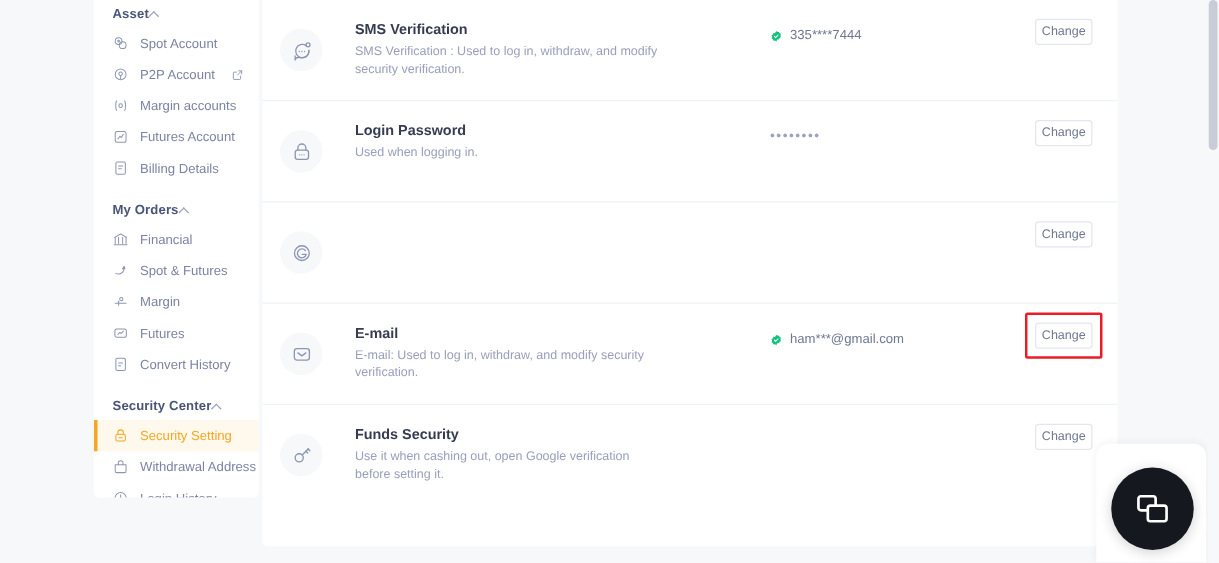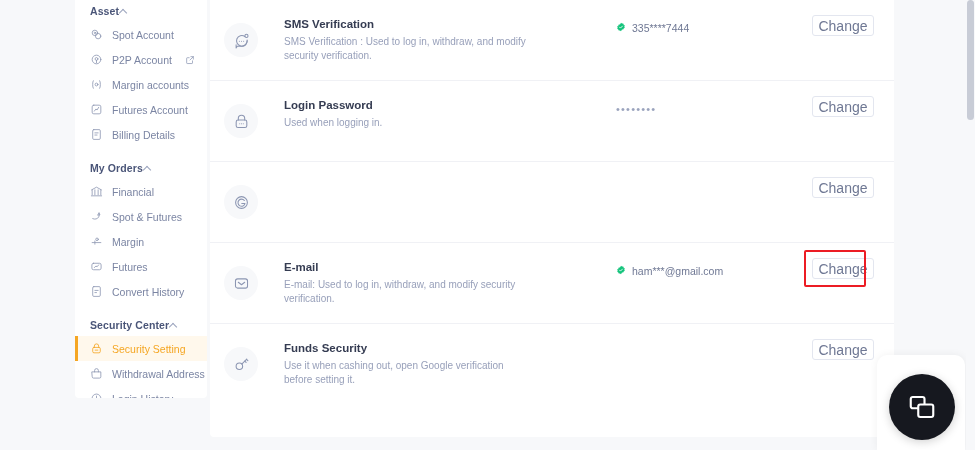--- a/index.html
+++ b/index.html
@@ -144,21 +144,21 @@
   .row-desc {
     font-size: 10px;
     color: #98a0ba;
     line-height: 14px;
     max-width: 250px;
   }
 
   .row-value {
     flex: 1 1 auto;
     display: flex;
-    align-items: flex-start;
+    align-items: flex-end;
     gap: 6px;
     padding-top: 22px;
     padding-left: 32px;
     min-height: 20px;
   }
   .verified-dot {
     width: 10px; height: 10px;
     flex: 0 0 10px;
     display: block;
     color: #13c37b;
@@ -173,26 +173,26 @@
     color: #9aa3bd;
     font-size: 11px;
   }
 
   .row-action {
     flex: 0 0 auto;
     padding-top: 15px;
     position: relative;
   }
   .btn-change {
-    width: 62px; height: 21px;
+    width: 46px; height: 21px;
     border: 1px solid #e3e6ef;
     border-radius: 3px;
     background: #fff;
     font-family: "Liberation Sans", sans-serif;
-    font-size: 14px;
+    font-size: 10px;
     color: #6f7894;
     cursor: pointer;
     display: flex; align-items: center; justify-content: center;
     line-height: 1;
   }
   .highlight-box {
     position: absolute;
     left: -8px; top: 7px;
     width: 62px; height: 37px;
     border: 2.5px solid #ec1c24;

